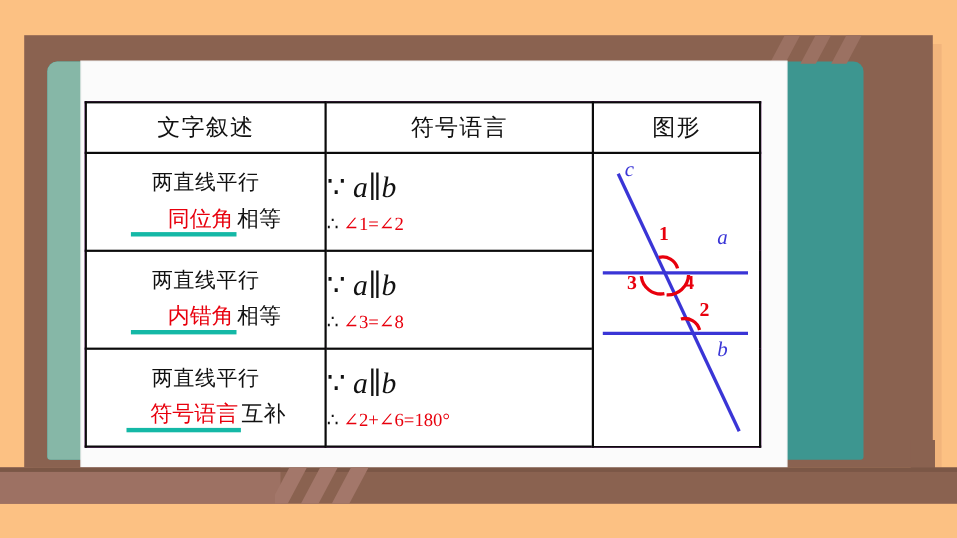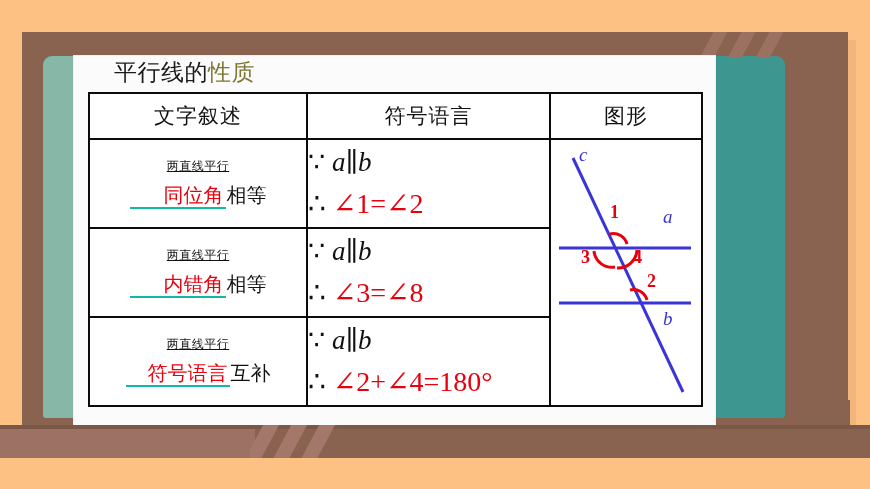--- a/index.html
+++ b/index.html
@@ -155,21 +155,21 @@
     line-height: 33px;
     color: #1a1a1a;
     white-space: nowrap;
     letter-spacing: .5px;
   }
   .panel-title .accent { color: #7d7532; }
 
   
   table.props {
     position: absolute;
-    left: 14px;
+    left: 3px;
     top: 36px;
     width: 613px;
     height: 286px;
     border-collapse: collapse;
     background: #a21caf;
     table-layout: fixed;
   }
   table.props td,
   table.props th {
     border: 2px solid #0b0b0b;
@@ -190,52 +190,51 @@
   col.c-sym  { width: 243px; }
   col.c-fig  { width: 152px; }
 
   
   .desc {
     text-align: center;
     padding: 6px 0 10px 0;
     line-height: 1.32;
   }
   .desc .l1 {
-    font-size: 12px;
+    font-size: 19px;
     color: #111;
     letter-spacing: .5px;
-    text-decoration: underline;
   }
   .desc .l2 {
     font-size: 20px;
     color: #111;
     margin-top: 7px;
     white-space: nowrap;
   }
   .desc .blank {
     color: #e8000d;
-    border-bottom: 2px solid #14b8a6;
+    border-bottom: 4px solid #14b8a6;
     padding: 0 2px 1px 34px;
     margin-right: 1px;
   }
   .desc .blank.wide { padding-left: 22px; }
 
   
   .sym {
     padding: 8px 0 10px 30px;
     line-height: 1.42;
     font-family: "Liberation Serif", "DejaVu Serif", serif;
   }
   .sym .line1 {
     font-size: 27px;
     color: #111;
     white-space: nowrap;
   }
   .sym .line2 {
-    font-size: 28px;
+    font-size: 17px;
     color: #e8000d;
     white-space: nowrap;
     margin-top: 3px;
   }
   .sym .op { color: #111; font-style: normal; }
   .sym .var { font-style: italic; }
   .sym .red { color: #e8000d; }
 
   
   td.figure-cell {
@@ -277,23 +276,20 @@
   <div class="board-surface-light"></div>
 
   <div class="top-stripes">
     <div class="st" style="left:6px;"></div>
     <div class="st" style="left:34px;"></div>
     <div class="st" style="left:62px;"></div>
   </div>
 
   <div class="panel">
 
-    <div class="panel-title">
-      <span>平行线的</span><span class="accent">性质</span>
-    </div>
 
     <table class="props">
       <colgroup>
         <col class="c-text">
         <col class="c-sym">
         <col class="c-fig">
       </colgroup>
       <thead>
         <tr>
           <th class="col-head">文字叙述</th>
@@ -361,21 +357,21 @@
 
         <tr>
           <td class="desc">
             <div class="l1">两直线平行</div>
             <div class="l2"><span class="blank wide">符号语言</span><span>互补</span></div>
           </td>
           <td class="sym">
             <div class="line1"><span class="op">∵</span>
               <span class="var">a∥b</span></div>
             <div class="line2"><span class="op">∴</span>
-              <span class="red">∠2+∠4=180°</span></div>
+              <span class="red">∠2+∠6=180°</span></div>
           </td>
         </tr>
       </tbody>
     </table>
   </div>
 
   <div class="ledge-right-post"></div>
 
   <div class="ledge"></div>
   <div class="ledge-left-light"></div>

